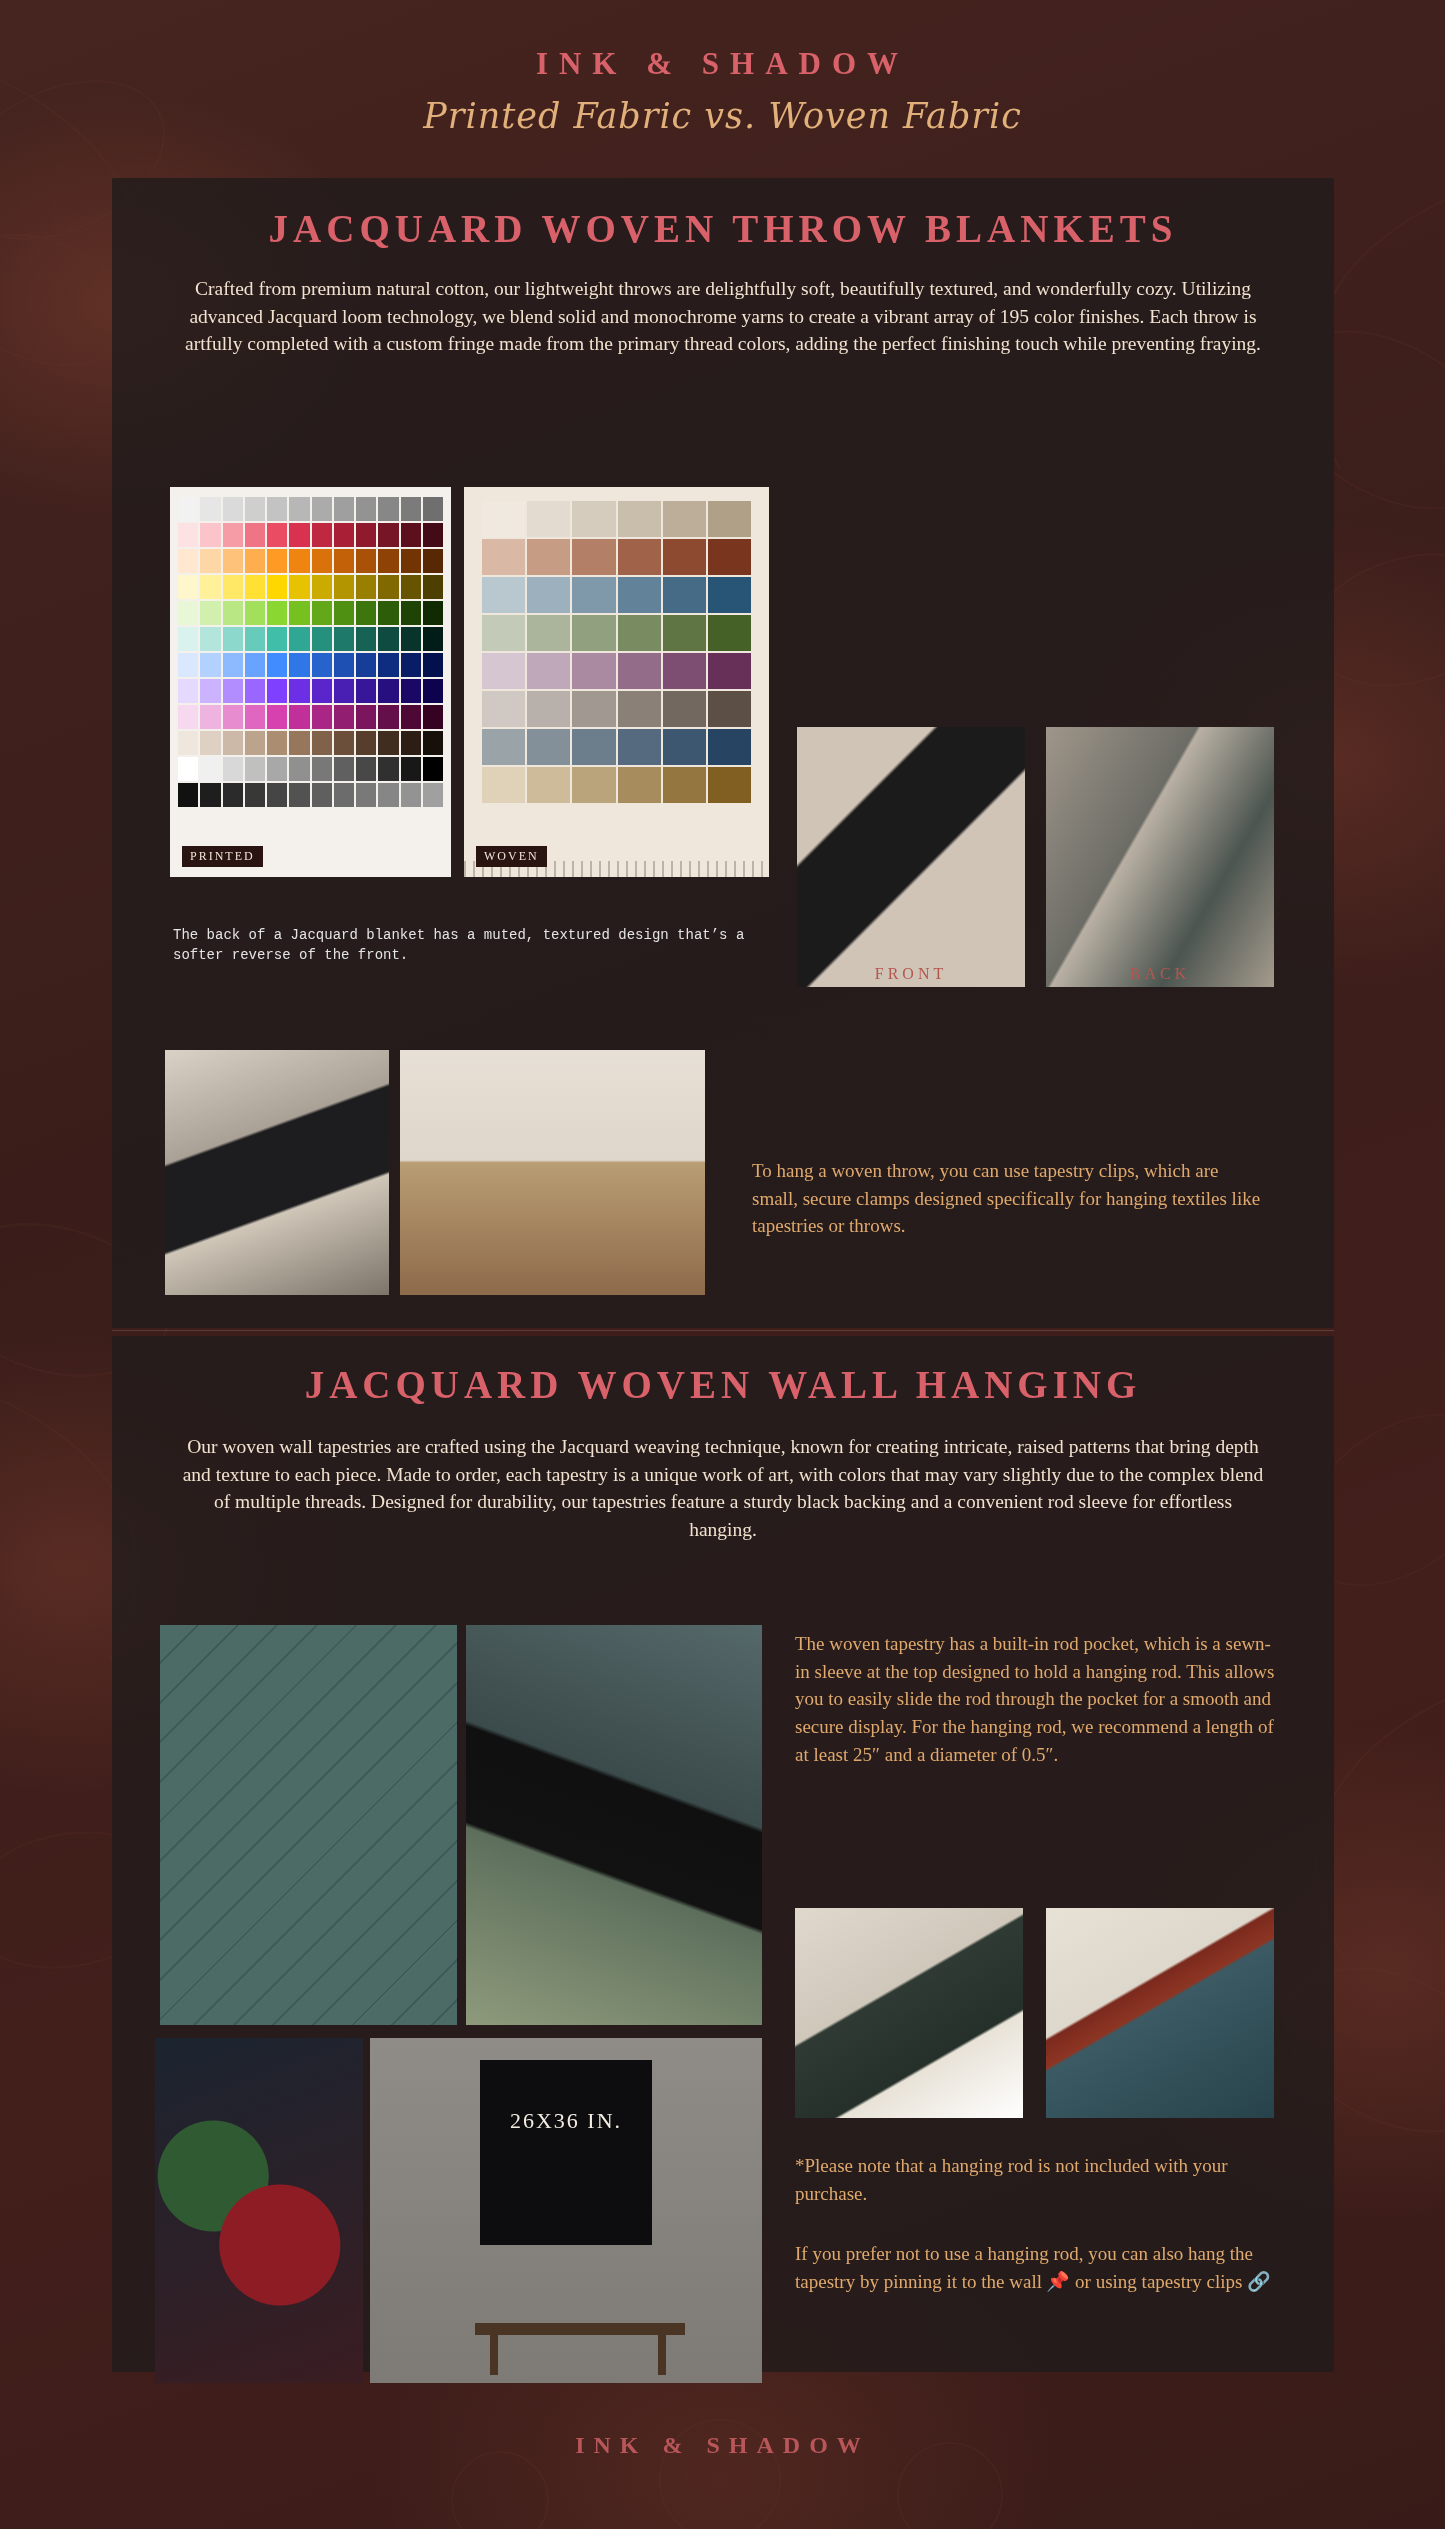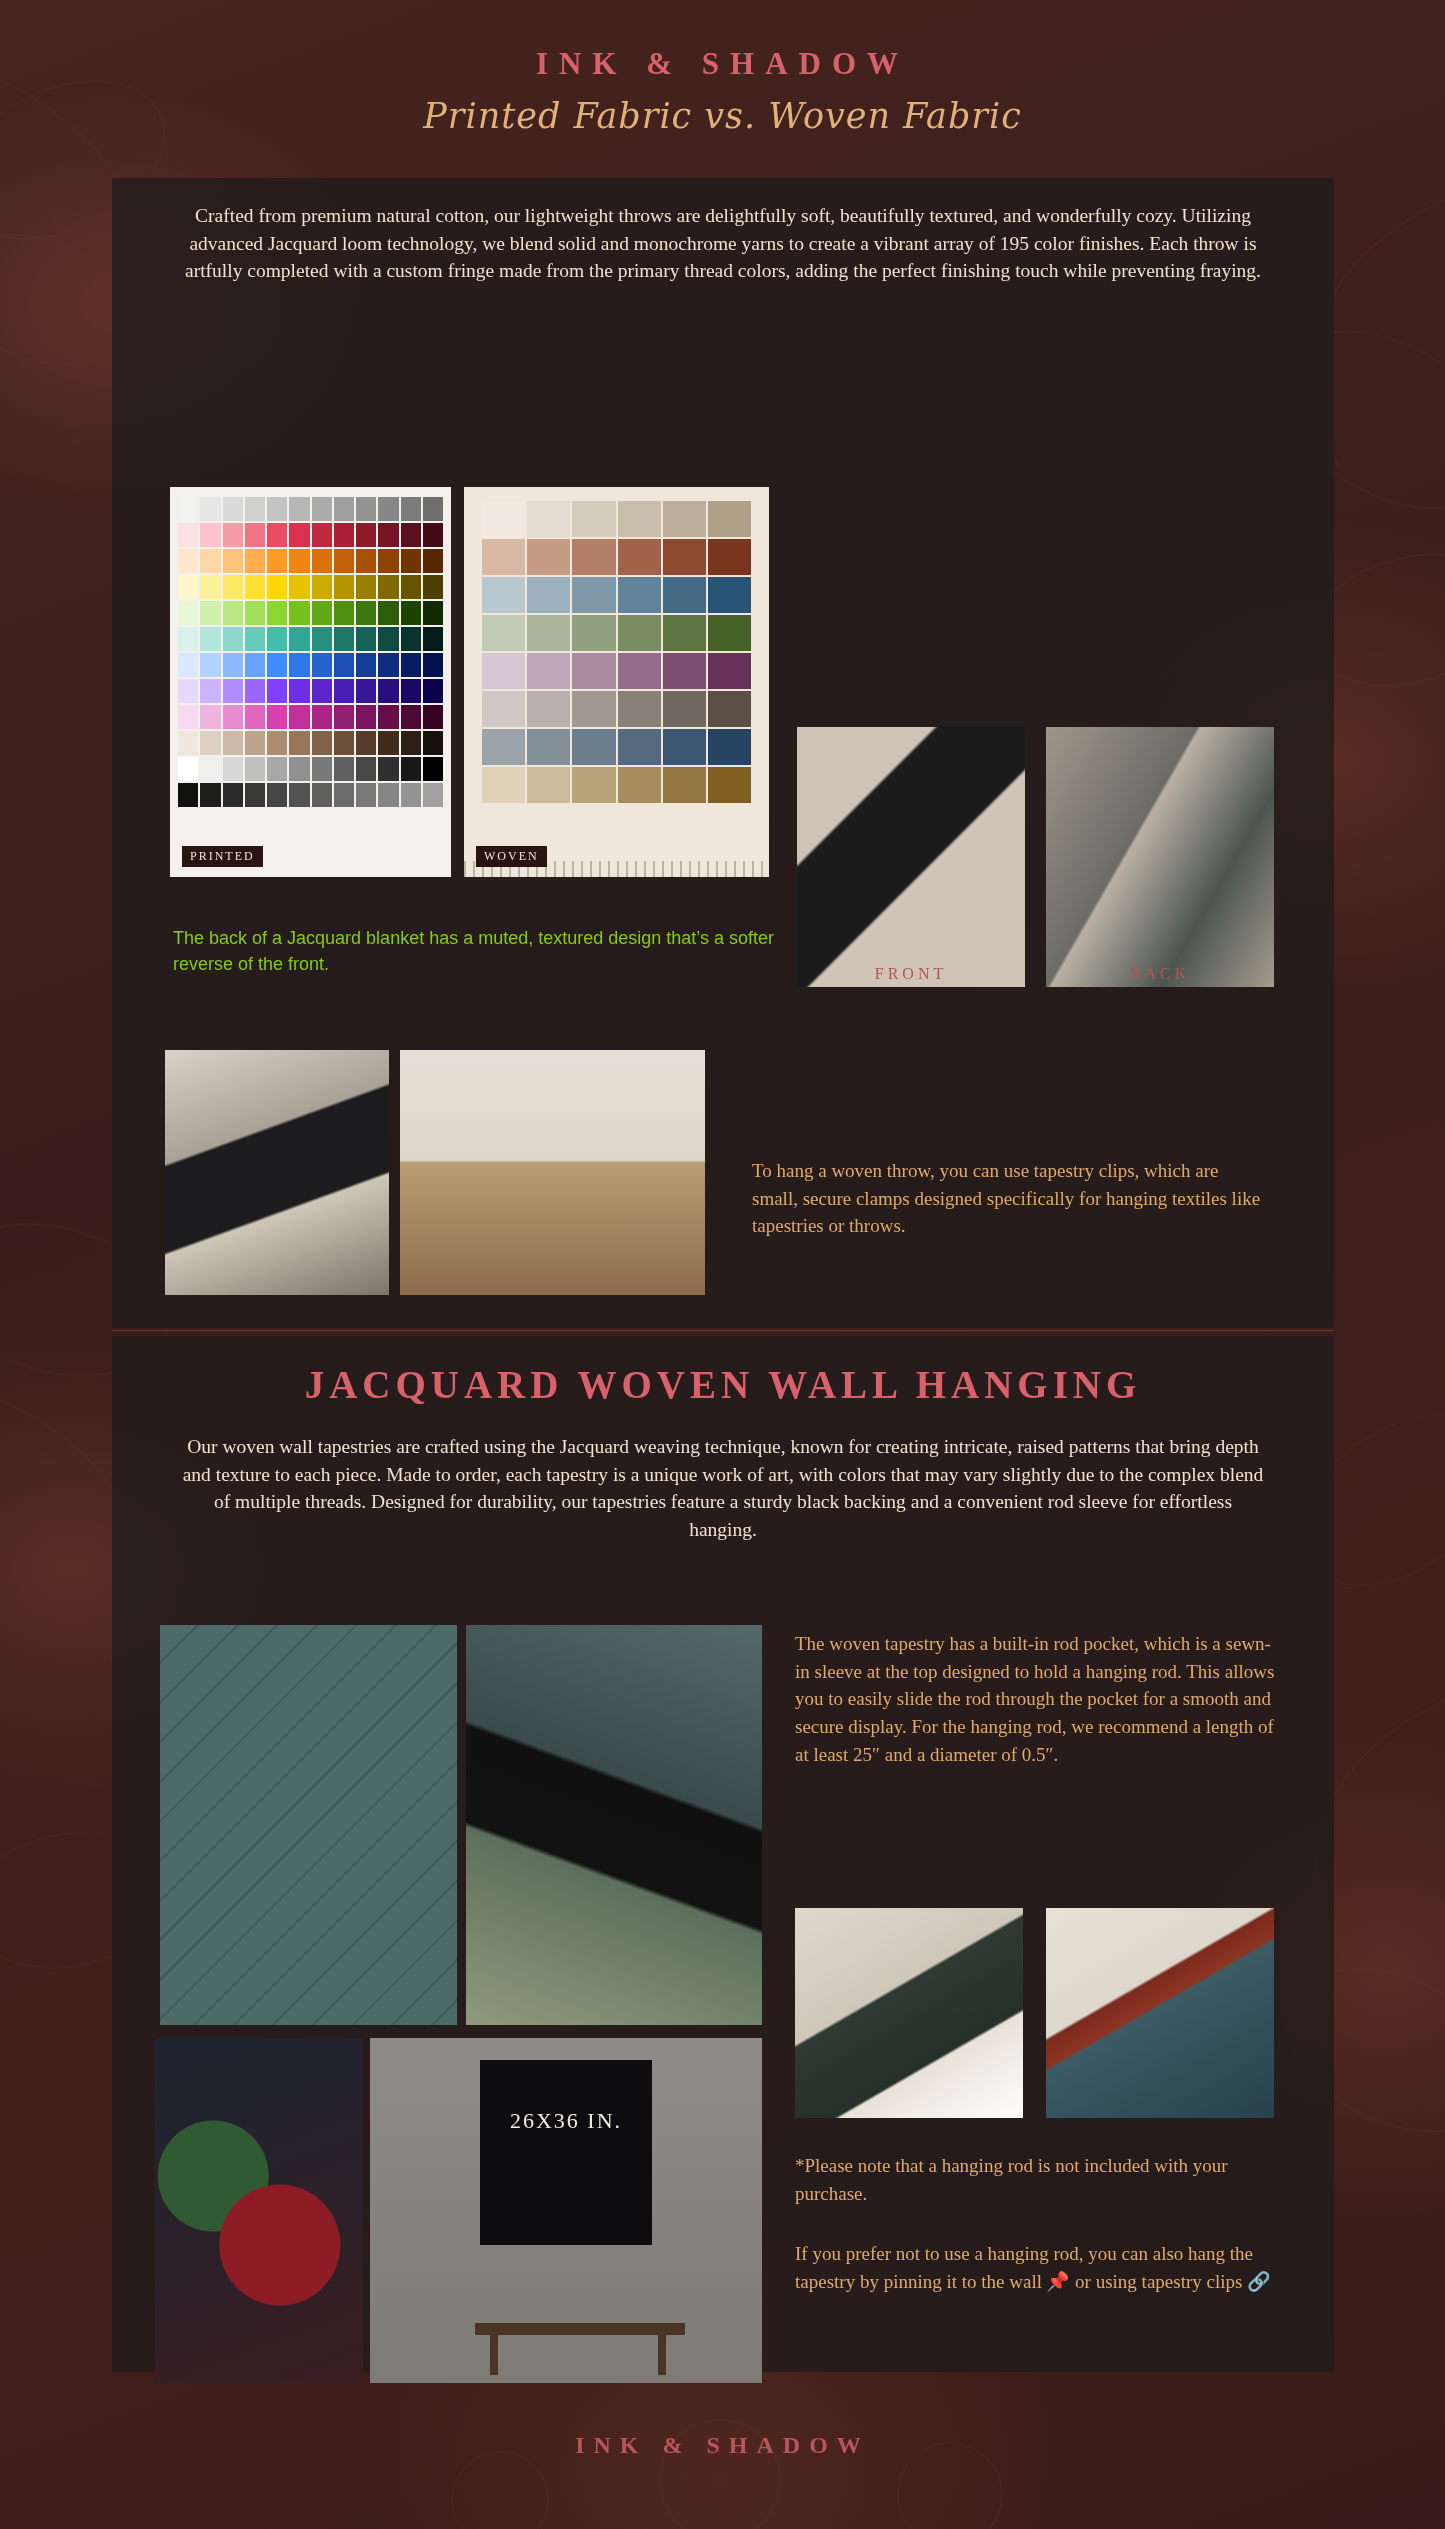--- a/index.html
+++ b/index.html
@@ -77,24 +77,24 @@
     text-align: center;
     font-family: "Liberation Serif", serif;
   }
   .side-copy {
     color: #e0a96d;
     font-size: 19px;
     line-height: 1.46;
     font-family: "Liberation Serif", serif;
   }
   .caption-rose {
-    color: #84cc16;
-    font-size: 18px;
+    color: #e5e5e5;
+    font-size: 14px;
     line-height: 1.45;
-    font-family: Liberation Sans, sans-serif;
+    font-family: Liberation Mono, monospace;
   }
   .img {
     position: absolute;
     overflow: hidden;
     background: #2a2422;
   }
   .label-plate {
     position: absolute;
     color: #b4564f;
     font-size: 16px;
@@ -200,20 +200,21 @@
       <path d="M1445,1700 C1320,1760 1285,1860 1345,1960"></path>
     </g>
   </svg>
 
   <div class="header">
     <div class="brand-top">INK  &amp;  SHADOW</div>
     <div class="brand-sub">Printed Fabric vs. Woven Fabric</div>
   </div>
 
   <div class="panel" style="top:178px; height:1150px;">
+    <div class="sec-title" style="margin-top:28px;">JACQUARD WOVEN THROW BLANKETS</div>
     <div class="body-copy" style="margin:24px 72px 0 72px;">Crafted from premium natural cotton, our lightweight throws are delightfully soft, beautifully textured, and wonderfully cozy. Utilizing advanced Jacquard loom technology, we blend solid and monochrome yarns to create a vibrant array of 195 color finishes. Each throw is artfully completed with a custom fringe made from the primary thread colors, adding the perfect finishing touch while preventing fraying.</div>
   </div>
 
   <div class="img woven-plate" style="left:464px; top:487px; width:305px; height:390px;">
     <div class="grid-rows" id="woven-grid" style="padding:14px 18px 0 18px;">
         <div class="grid-row">
           <div class="cell" style="background: rgb(239, 233, 223); height: 36px;"></div>
           <div class="cell" style="background: rgb(227, 219, 207); height: 36px;"></div>
           <div class="cell" style="background: rgb(214, 204, 189); height: 36px;"></div>
           <div class="cell" style="background: rgb(201, 189, 171); height: 36px;"></div>

